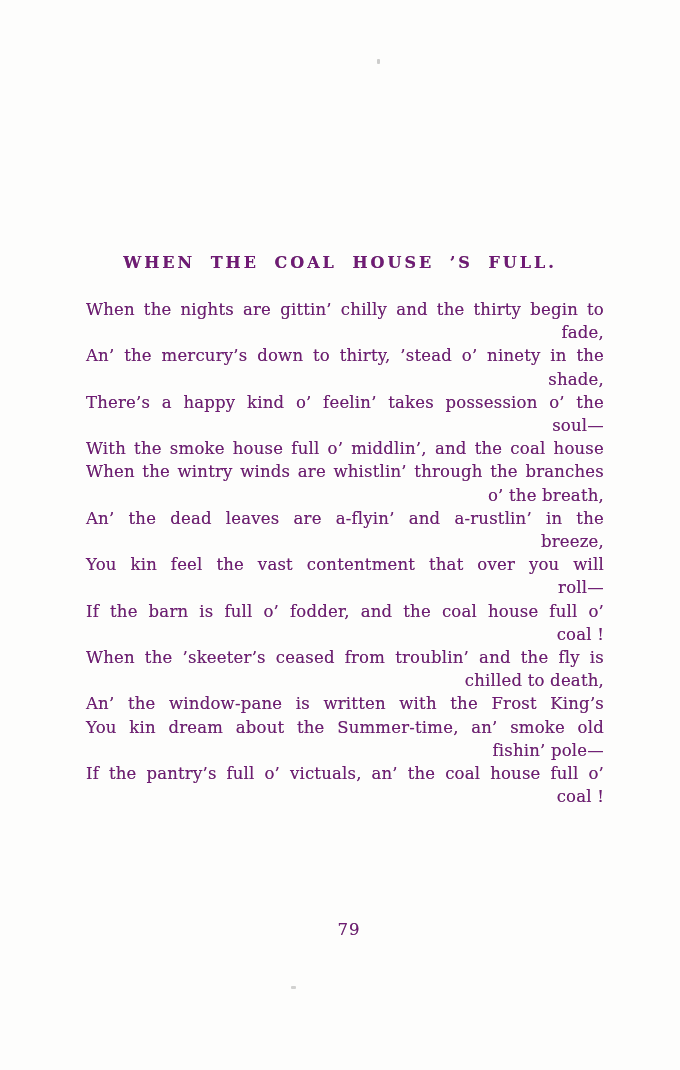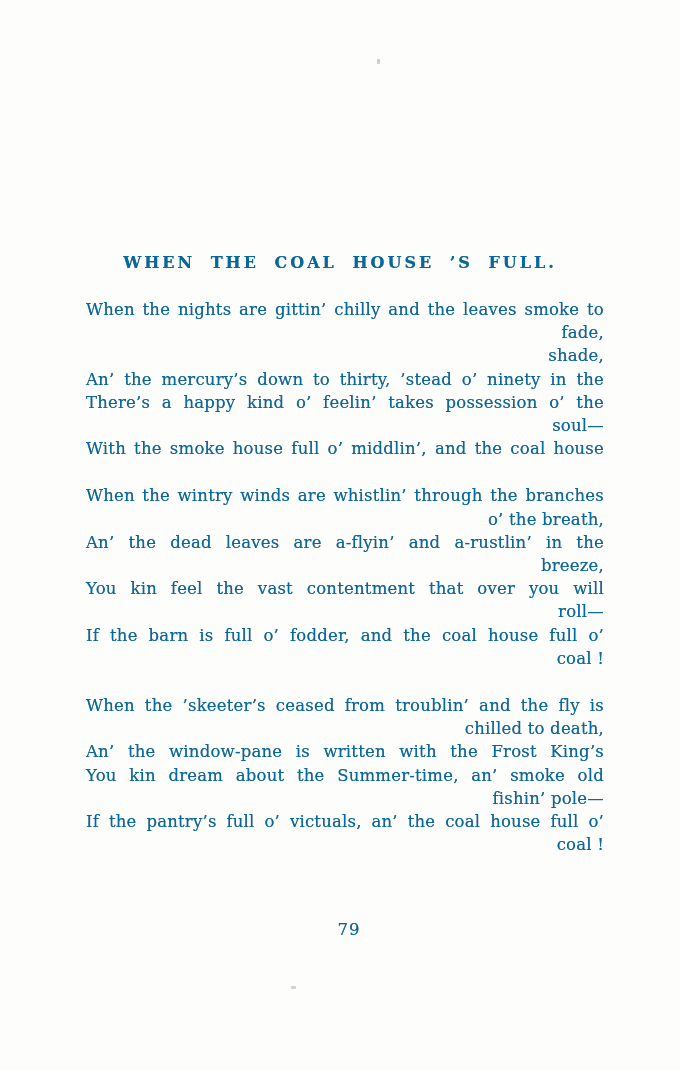--- a/index.html
+++ b/index.html
@@ -6,21 +6,21 @@
     margin: 0;
     padding: 0;
     background: #ffffff;
   }
   .sheet {
     position: relative;
     width: 680px;
     height: 1070px;
     background: #fdfdfc;
     font-family: "DejaVu Serif", "Liberation Serif", serif;
-    color: #0369a1;
+    color: #701a75;
     overflow: hidden;
   }
   .poem-title {
     position: absolute;
     top: 242px;
     left: 0;
     width: 680px;
     text-align: center;
     font-size: 16px;
     font-weight: bold;
@@ -31,21 +31,21 @@
   .poem {
     position: absolute;
     left: 86px;
     top: 298px;
     width: 518px;
     font-size: 16.5px;
     line-height: 23.2px;
     letter-spacing: 0.2px;
     text-shadow: 0 0 0.4px rgba(25,25,25,0.5);
   }
-  .stanza + .stanza { margin-top: 24px; }
+  .stanza + .stanza { }
   .line { min-height: 23.2px; }
   .line.main {
     text-align: justify;
     text-align-last: justify;
   }
   .line.cont {
     padding-left: 42px;
     text-align: right;
   }
   .page-number {
@@ -72,24 +72,24 @@
 
 <div class="sheet">
 
   <div class="speck speck-top"></div>
 
   <h1 class="poem-title">WHEN THE COAL HOUSE ’S FULL.</h1>
 
   <div class="poem">
 
     <div class="stanza">
-      <div class="line main">When the nights are gittin’ chilly and the leaves smoke to</div>
+      <div class="line main">When the nights are gittin’ chilly and the thirty begin to</div>
       <div class="line cont">fade,</div>
+      <div class="line main">An’ the mercury’s down to thirty, ’stead o’ ninety in the</div>
       <div class="line cont">shade,</div>
-      <div class="line main">An’ the mercury’s down to thirty, ’stead o’ ninety in the</div>
       <div class="line main">There’s a happy kind o’ feelin’ takes possession o’ the</div>
       <div class="line cont">soul—</div>
       <div class="line main">With the smoke house full o’ middlin’, and the coal house</div>
     </div>
 
     <div class="stanza">
       <div class="line main">When the wintry winds are whistlin’ through the branches</div>
       <div class="line cont">o’ the breath,</div>
       <div class="line main">An’ the dead leaves are a-flyin’ and a-rustlin’ in the</div>
       <div class="line cont">breeze,</div>

